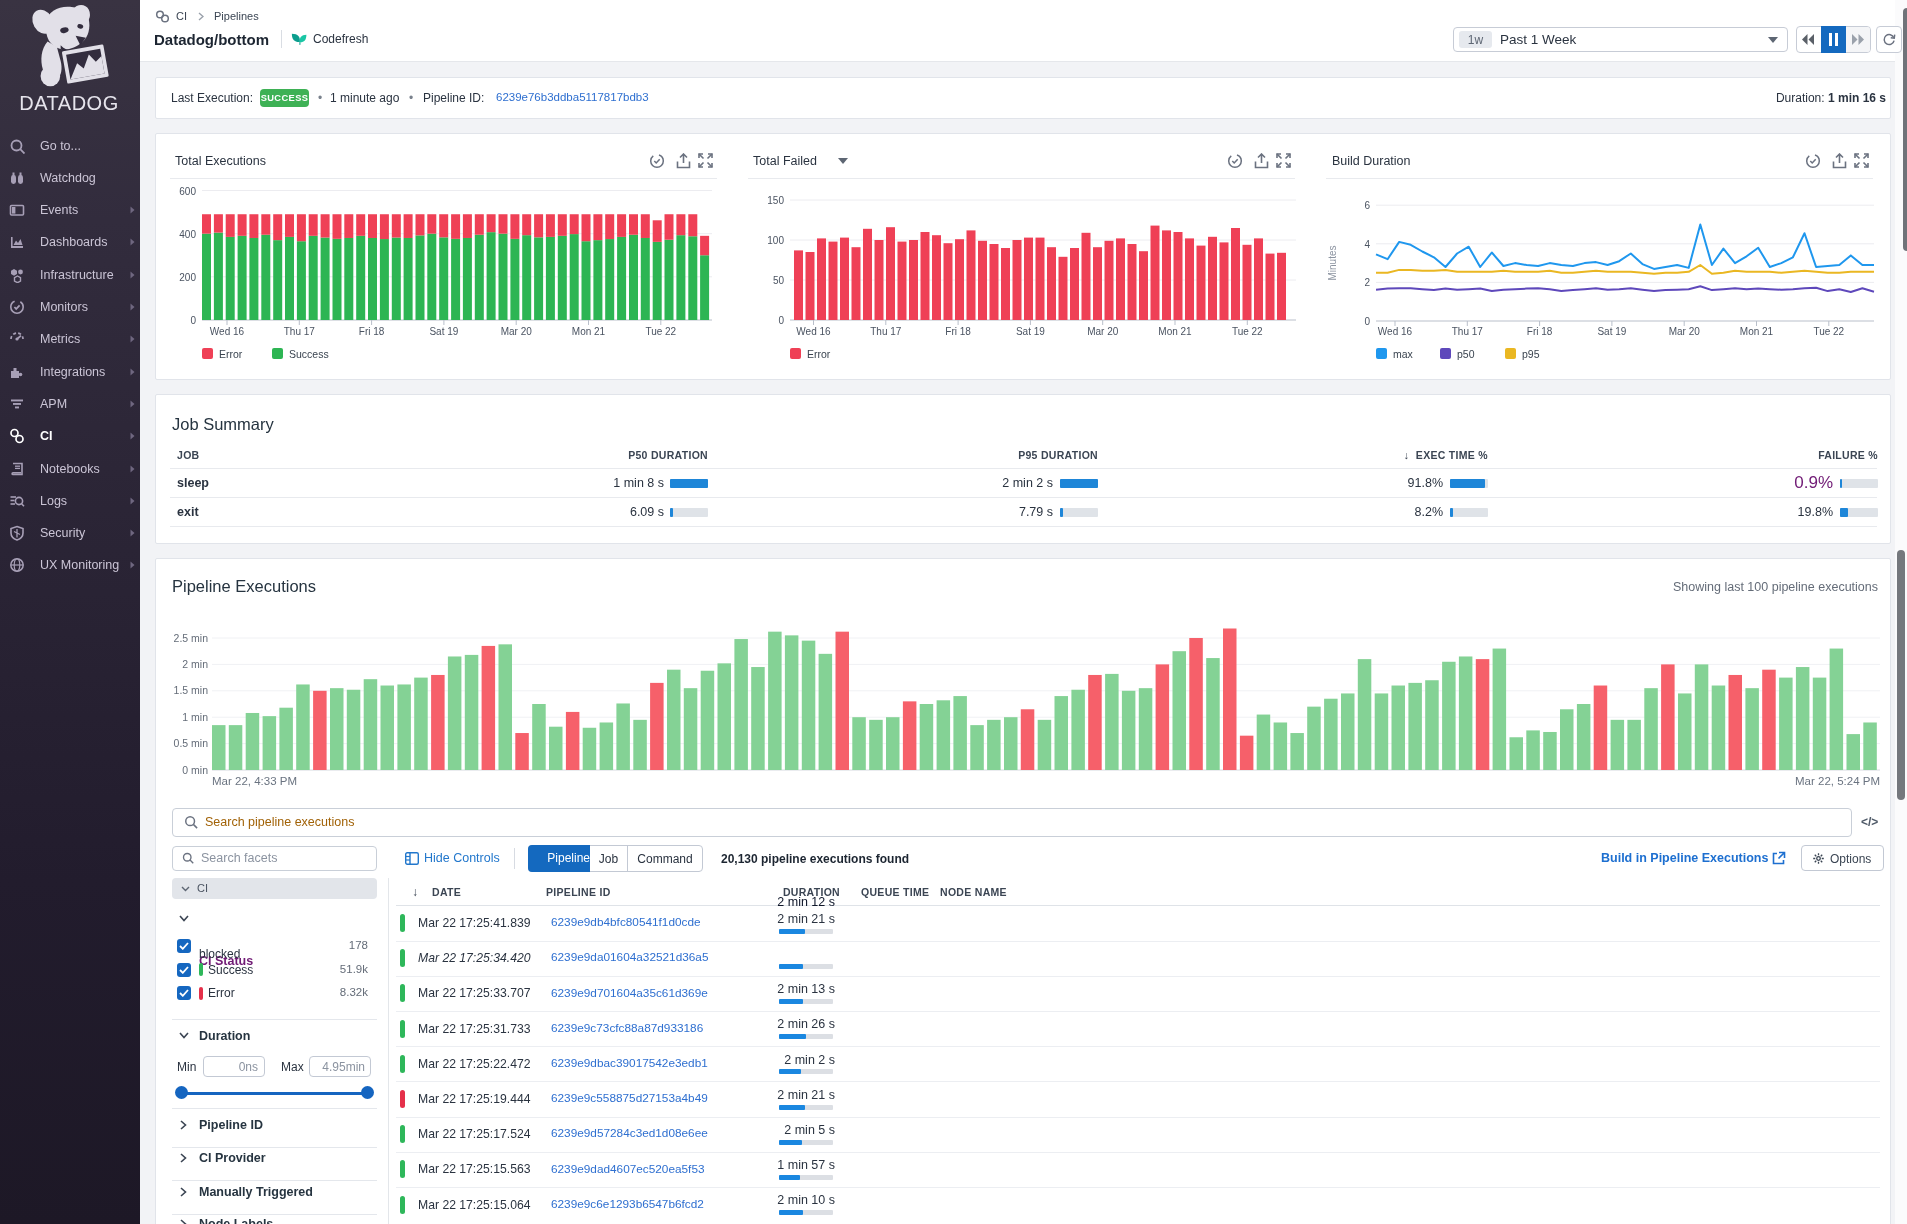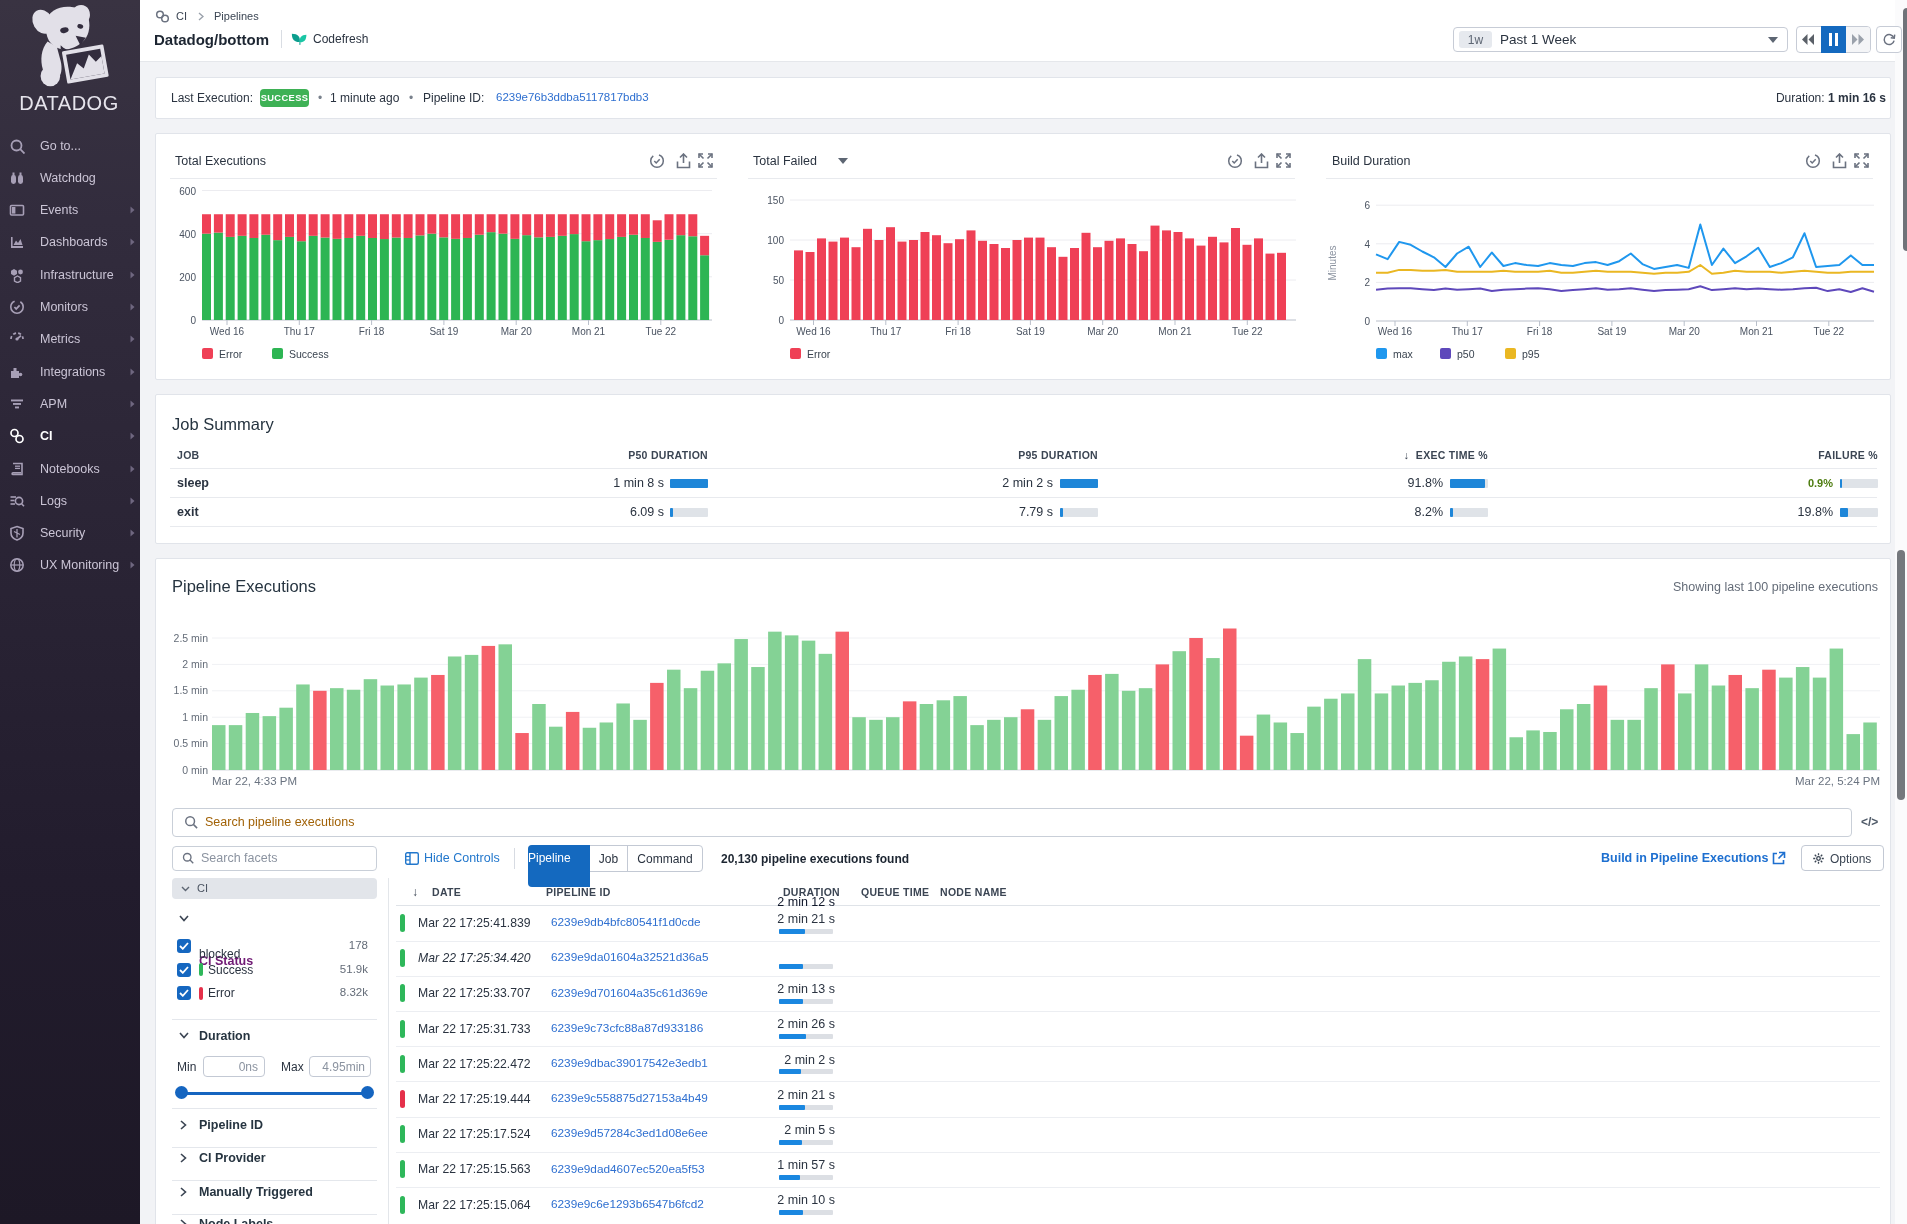--- a/index.html
+++ b/index.html
@@ -473,21 +473,21 @@
 <div style="position:absolute;font-size:12.5px;color:#2a3340;font-weight:700;line-height:14.5px;white-space:nowrap;top:475.8px;left:177.0px;">sleep</div>
 <div style="position:absolute;font-size:12.5px;color:#2a3340;font-weight:400;line-height:14.5px;white-space:nowrap;top:475.8px;right:1243.0px;">1 min 8 s</div>
 <div style="position:absolute;left:670.0px;top:478.5px;width:38.0px;height:9.0px;background:#dfe3e8;border-radius:1px;"></div>
 <div style="position:absolute;left:670.0px;top:478.5px;width:38.0px;height:9.0px;background:#1e86d8;border-radius:1px;"></div>
 <div style="position:absolute;font-size:12.5px;color:#2a3340;font-weight:400;line-height:14.5px;white-space:nowrap;top:475.8px;right:854.0px;">2 min 2 s</div>
 <div style="position:absolute;left:1060.0px;top:478.5px;width:38.0px;height:9.0px;background:#dfe3e8;border-radius:1px;"></div>
 <div style="position:absolute;left:1060.0px;top:478.5px;width:38.0px;height:9.0px;background:#1e86d8;border-radius:1px;"></div>
 <div style="position:absolute;font-size:12.5px;color:#2a3340;font-weight:400;line-height:14.5px;white-space:nowrap;top:475.8px;right:464.0px;">91.8%</div>
 <div style="position:absolute;left:1450.0px;top:478.5px;width:38.0px;height:9.0px;background:#dfe3e8;border-radius:1px;"></div>
 <div style="position:absolute;left:1450.0px;top:478.5px;width:34.9px;height:9.0px;background:#1e86d8;border-radius:1px;"></div>
-<div style="position:absolute;font-size:11px;color:#4d7c0f;font-weight:700;line-height:14.5px;white-space:nowrap;top:475.8px;right:74.0px;">0.9%</div>
+<div style="position:absolute;font-size:17px;color:#701a75;font-weight:400;line-height:14.5px;white-space:nowrap;top:475.8px;right:74.0px;">0.9%</div>
 <div style="position:absolute;left:1840.0px;top:478.5px;width:38.0px;height:9.0px;background:#dfe3e8;border-radius:1px;"></div>
 <div style="position:absolute;left:1840.0px;top:478.5px;width:1.5px;height:9.0px;background:#1e86d8;border-radius:1px;"></div>
 <div style="position:absolute;left:170.0px;top:497.0px;width:1707.0px;height:1.0px;background:#e8eaee;"></div>
 <div style="position:absolute;font-size:12.5px;color:#2a3340;font-weight:700;line-height:14.5px;white-space:nowrap;top:504.8px;left:177.0px;">exit</div>
 <div style="position:absolute;font-size:12.5px;color:#2a3340;font-weight:400;line-height:14.5px;white-space:nowrap;top:504.8px;right:1243.0px;">6.09 s</div>
 <div style="position:absolute;left:670.0px;top:507.5px;width:38.0px;height:9.0px;background:#dfe3e8;border-radius:1px;"></div>
 <div style="position:absolute;left:670.0px;top:507.5px;width:3.4px;height:9.0px;background:#1e86d8;border-radius:1px;"></div>
 <div style="position:absolute;font-size:12.5px;color:#2a3340;font-weight:400;line-height:14.5px;white-space:nowrap;top:504.8px;right:854.0px;">7.79 s</div>
 <div style="position:absolute;left:1060.0px;top:507.5px;width:38.0px;height:9.0px;background:#dfe3e8;border-radius:1px;"></div>
 <div style="position:absolute;left:1060.0px;top:507.5px;width:2.5px;height:9.0px;background:#1e86d8;border-radius:1px;"></div>
@@ -631,21 +631,21 @@
 <div style="position:absolute;font-size:12.5px;color:#8b93a0;font-weight:400;line-height:14.5px;white-space:nowrap;top:851.2px;left:201.0px;">Search facets</div>
 <svg width="14" height="13" viewBox="0 0 14 13" style="position:absolute;left:405px;top:852px">
     <rect x="0.7" y="0.7" width="12.6" height="11.6" rx="1.5" fill="none" stroke="#2277cc" stroke-width="1.4"></rect>
     <line x1="5" y1="1" x2="5" y2="12" stroke="#2277cc" stroke-width="1.4"></line>
     <line x1="1" y1="4.5" x2="5" y2="4.5" stroke="#2277cc" stroke-width="1.2"></line>
     <line x1="1" y1="8" x2="5" y2="8" stroke="#2277cc" stroke-width="1.2"></line>
   </svg>
 <div style="position:absolute;font-size:12.5px;color:#2277cc;font-weight:400;line-height:14.5px;white-space:nowrap;top:851.2px;left:424.0px;">Hide Controls</div>
 <div style="position:absolute;left:514.0px;top:848.0px;width:1.0px;height:21.0px;background:#d7dbe2;"></div>
 <div style="position:absolute;left:528.0px;top:845.0px;width:175.0px;height:27.0px;background:#fff;border:1px solid #c3c9d4;border-radius:4px;"></div>
-<div style="position:absolute;left:528px;top:845px;width:62px;height:42px;background:#1469bf;border-radius:4px 0 0 4px;color:#fff;font-size:12px;line-height:27px;text-align:left;">Pipeline</div>
+<div style="position:absolute;left:528px;top:845px;width:62px;height:27px;background:#1469bf;border-radius:4px 0 0 4px;color:#fff;font-size:12px;line-height:27px;text-align:right;">Pipeline</div>
 <div style="position:absolute;left:627.0px;top:845.0px;width:1.0px;height:27.0px;background:#c3c9d4;"></div>
 <div style="position:absolute;font-size:12px;color:#2a3340;font-weight:400;line-height:14px;white-space:nowrap;top:851.5px;left:608.5px;transform:translateX(-50%);">Job</div>
 <div style="position:absolute;font-size:12px;color:#2a3340;font-weight:400;line-height:14px;white-space:nowrap;top:851.5px;left:665.0px;transform:translateX(-50%);">Command</div>
 <div style="position:absolute;font-size:12px;color:#1c2531;font-weight:700;line-height:14px;white-space:nowrap;top:851.5px;left:721.0px;">20,130 pipeline executions found</div>
 <div style="position:absolute;font-size:12.5px;color:#1d6fd0;font-weight:700;line-height:14.5px;white-space:nowrap;top:851.2px;left:1601.0px;">Build in Pipeline Executions</div>
 <svg width="14" height="14" viewBox="0 0 14 14" style="position:absolute;left:1772px;top:851px">
     <path d="M5 2.5 L1.5 2.5 L1.5 12.5 L11.5 12.5 L11.5 9" fill="none" stroke="#1d6fd0" stroke-width="1.6"></path>
     <path d="M7 1.5 L12.5 1.5 L12.5 7 M12.5 1.5 L6.5 7.5" fill="none" stroke="#1d6fd0" stroke-width="1.6"></path>
   </svg>
 <div style="position:absolute;left:1801.0px;top:845.0px;width:83.0px;height:26.0px;background:#fff;border:1px solid #c3c9d4;border-radius:4px;"></div>

